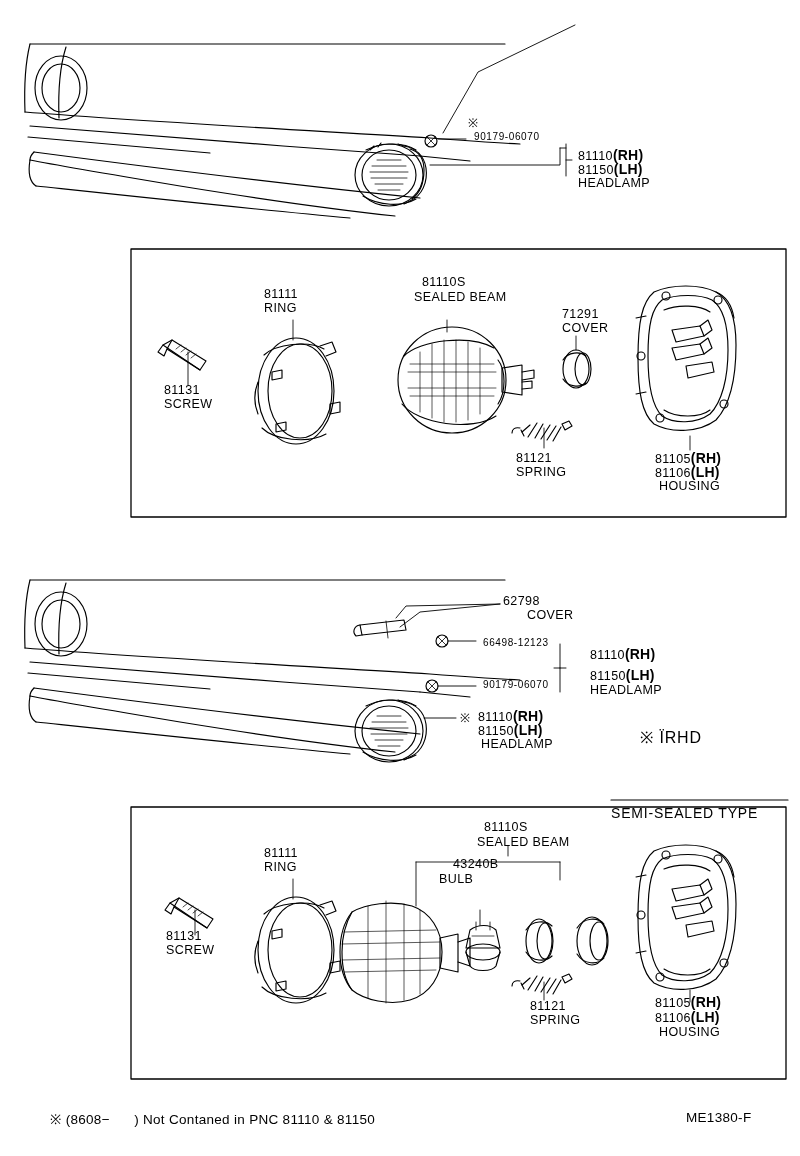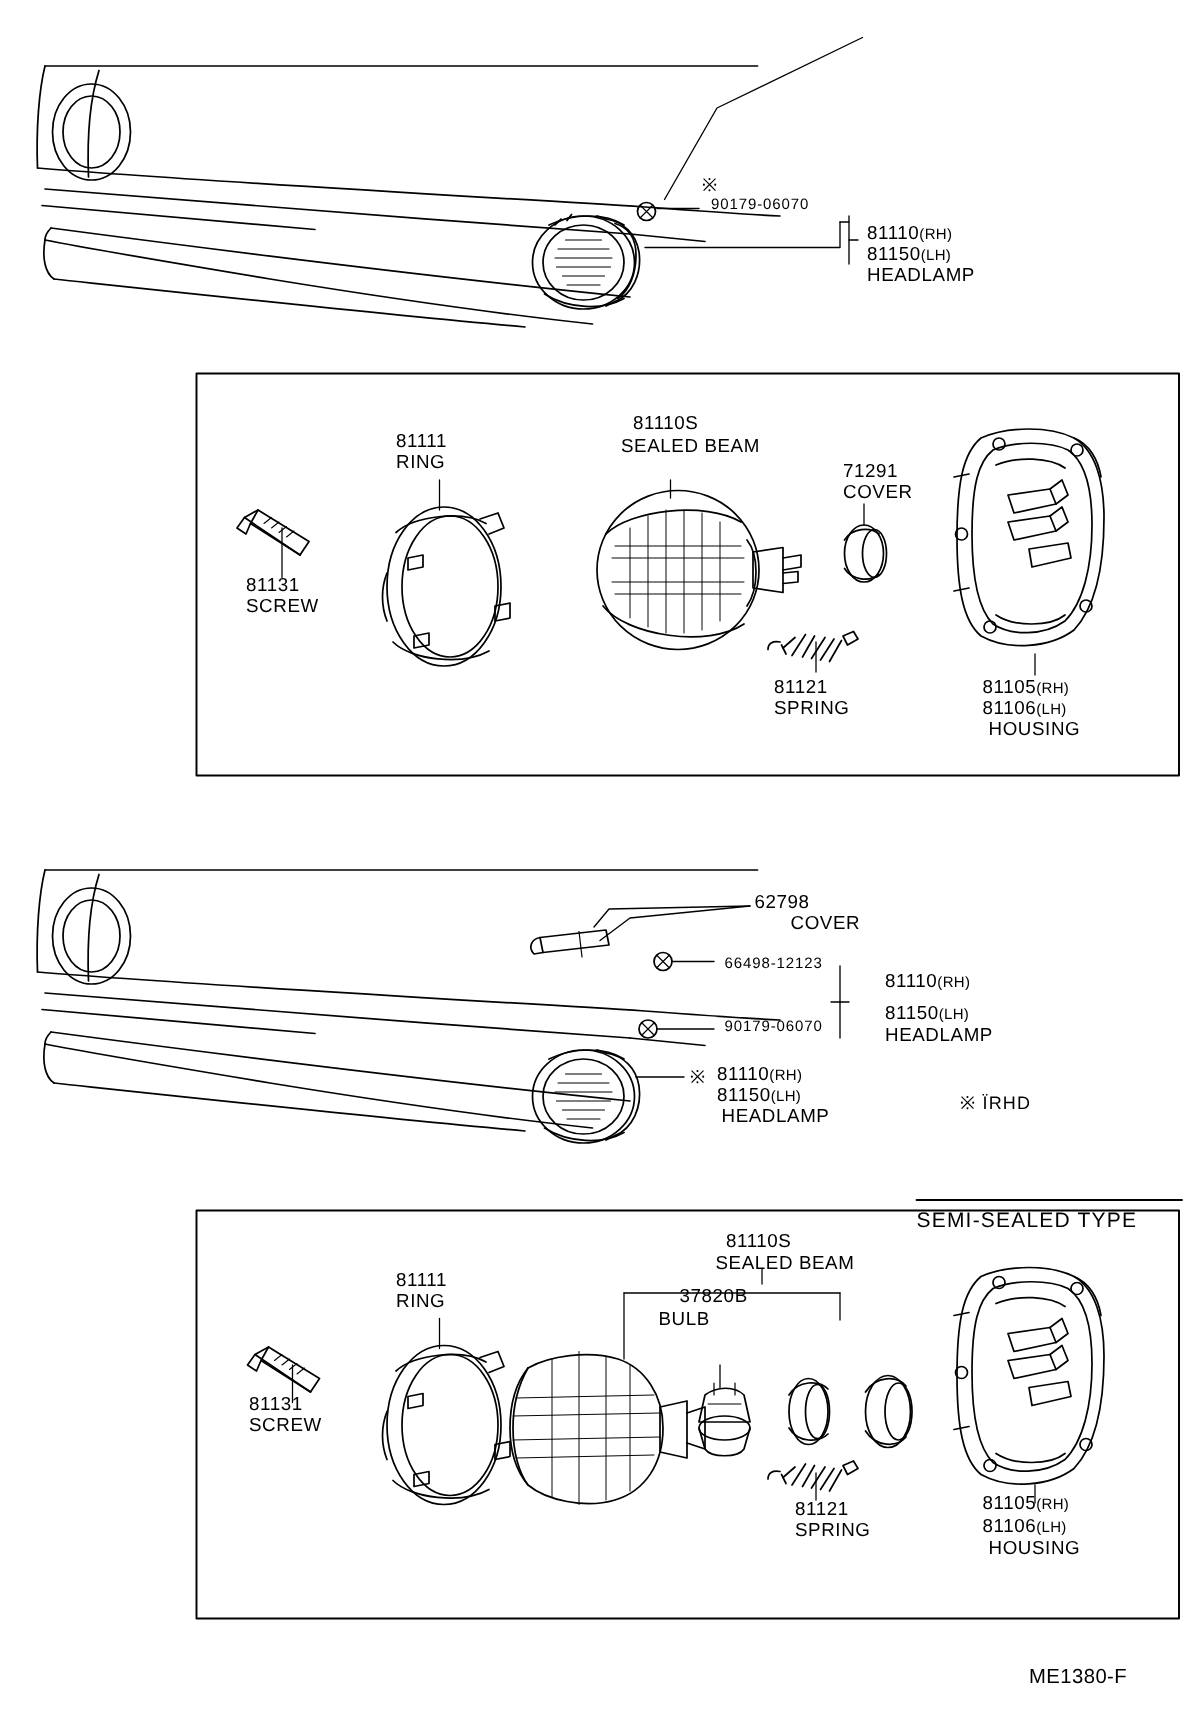--- a/index.html
+++ b/index.html
@@ -17,21 +17,21 @@
   svg.art { position: absolute; left: 0; top: 0; width: 800px; height: 1156px; }
   .lbl {
     position: absolute;
     font-family: "Liberation Sans", sans-serif;
     font-size: 12.5px;
     line-height: 13px;
     letter-spacing: 0.4px;
     white-space: pre;
     color: #000;
   }
-  .lbl .sub { font-size: 10px; letter-spacing: 0.2px; }
+  .lbl .sub { font-size: 14px; letter-spacing: 0.2px; font-weight: bold; }
   .footnote {
     position: absolute;
     font-size: 13.5px;
     letter-spacing: 0.3px;
     white-space: pre;
   }
   .code {
     position: absolute;
     font-size: 10px;
     letter-spacing: 0.6px;
@@ -40,21 +40,21 @@
   .starmark { font-size: 12px; }
   .boxlabel {
     position: absolute;
     font-size: 14px;
     letter-spacing: 0.8px;
     white-space: pre;
     margin-top: 24px;
   }
   .rhd {
     position: absolute;
-    font-size: 12px;
+    font-size: 16px;
     letter-spacing: 0.8px;
     white-space: pre;
   }
 </style>
 </head>
 <body>
 
 <div class="sheet">
 
   <svg class="art" viewBox="0 0 800 1156">
@@ -350,25 +350,26 @@
 
   <div class="lbl" style="left:166px; top:930px;">81131</div>
   <div class="lbl small" style="left:166px; top:944px;">SCREW</div>
 
   <div class="lbl" style="left:264px; top:847px;">81111</div>
   <div class="lbl small" style="left:264px; top:861px;">RING</div>
 
   <div class="lbl" style="left:484px; top:821px;">81110S</div>
   <div class="lbl small" style="left:477px; top:836px;">SEALED BEAM</div>
 
-  <div class="lbl" style="left:453px; top:858px;">37820B</div>
+  <div class="lbl" style="left:453px; top:858px;">43240B</div>
   <div class="lbl small" style="left:439px; top:873px;">BULB</div>
 
   <div class="lbl" style="left:530px; top:1000px;">81121</div>
   <div class="lbl small" style="left:530px; top:1014px;">SPRING</div>
 
   <div class="lbl" style="left:655px; top:996px;"><span>81105</span><span class="sub">(RH)</span></div>
   <div class="lbl" style="left:655px; top:1011px;"><span>81106</span><span class="sub">(LH)</span></div>
   <div class="lbl small" style="left:659px; top:1026px;">HOUSING</div>
 
+  <div class="footnote" style="left:50px; top:1110px;">※ (8608−      ) Not Contaned in PNC 81110 &amp; 81150</div>
   <div class="footnote" style="left:686px; top:1110px;">ME1380-F</div>
 
 </div>
 
 </body></html>

